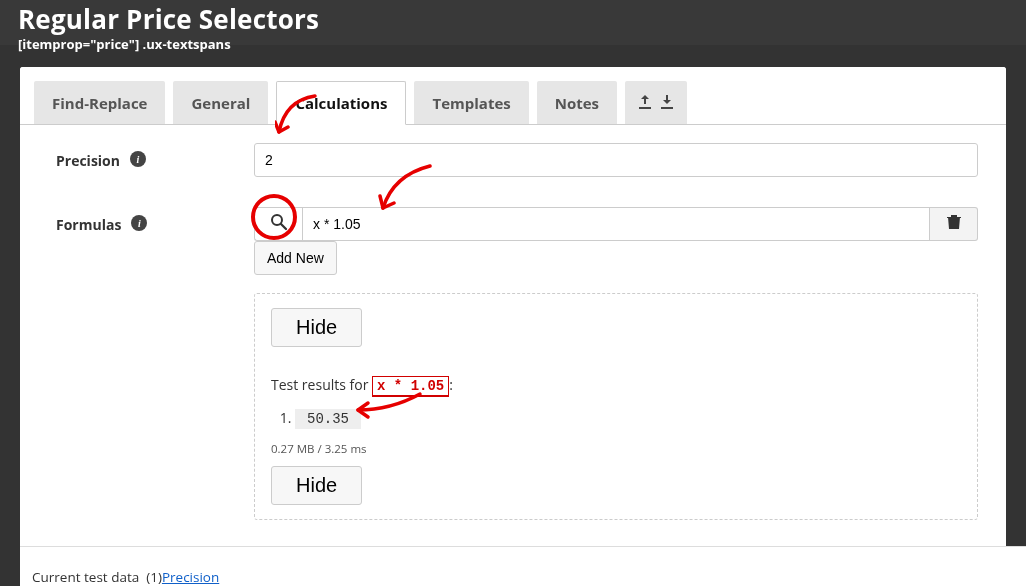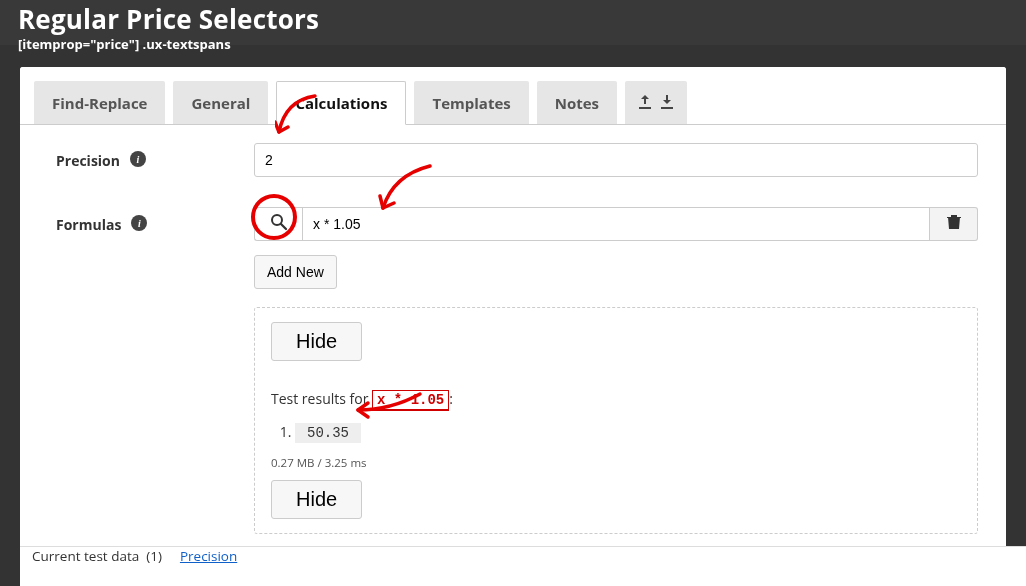--- a/index.html
+++ b/index.html
@@ -144,21 +144,20 @@
       display: flex;
       align-items: center;
       justify-content: center;
       border: 1px solid #ccc;
       border-left: 0;
       border-radius: 0 3px 3px 0;
       background: #f3f3f3;
       cursor: pointer;
     }
     .small-btn {
-      margin-top: 14px;
       padding: 8px 12px;
       font-size: 14px;
       border: 1px solid #ccc;
       background: #f7f7f7;
       border-radius: 3px;
       cursor: pointer;
     }
     
     .results-box {
       margin-top: 18px;
@@ -192,23 +191,22 @@
     .stats { font-size: 11.5px; color: #555; margin-top: 8px; }
     
     .footer {
       position: absolute;
       left: 20px; right: 0; bottom: 0;
       height: 40px;
       background: #fff;
       border-top: 1px solid #ddd;
       padding: 0 12px;
       display: flex;
-      align-items: flex-start;
+      align-items: flex-end;
       font-size: 13.5px;
-      gap: 18px;
       z-index: 5;
     }
     .footer .link { color: #1060c9; text-decoration: underline; cursor: pointer; }
     
     
     .red-circle {
       position: absolute;
       border: 4px solid #e60000;
       border-radius: 50%;
       pointer-events: none;

